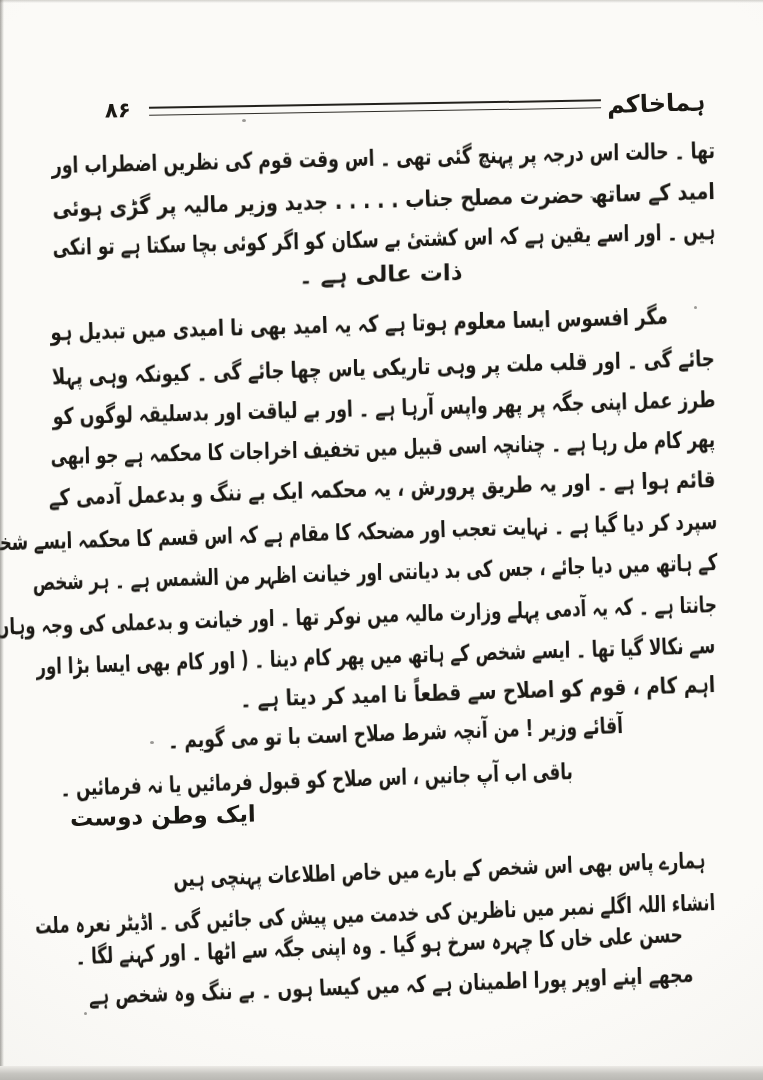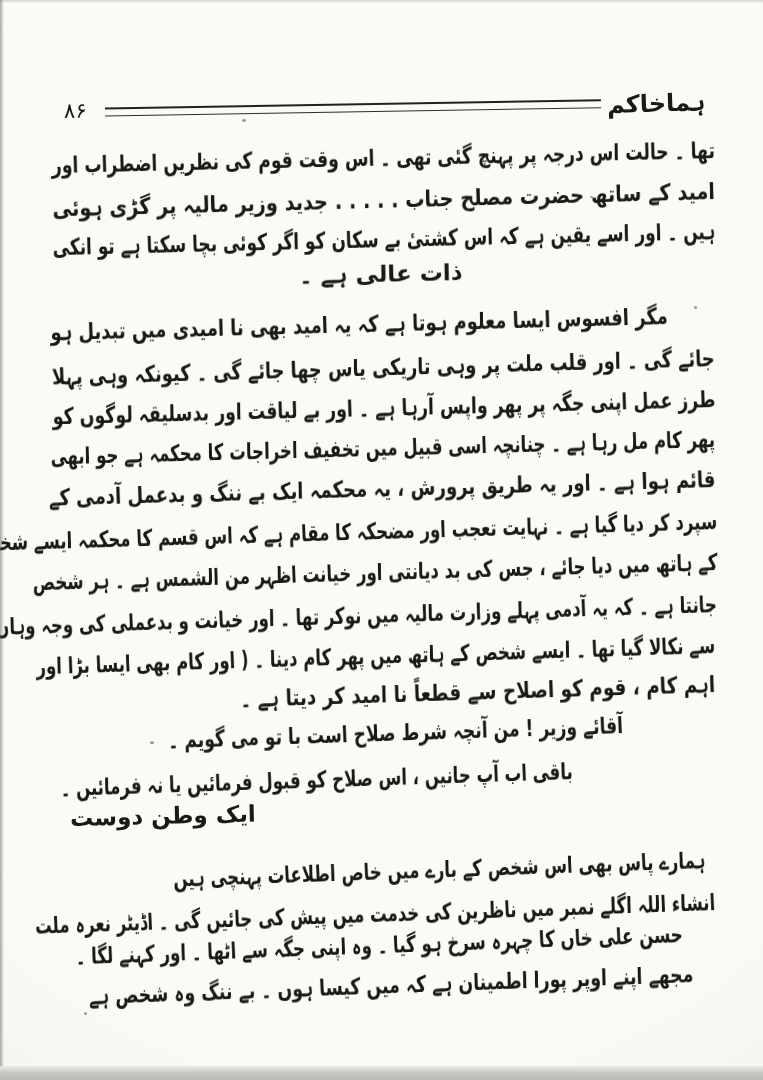--- a/index.html
+++ b/index.html
@@ -15,22 +15,22 @@
     color:#1b1914;
     direction:rtl;
   }
   
   .header{
     position:absolute;top:90px;left:60px;right:58px;height:34px;
     display:flex;flex-direction:row-reverse;align-items:center;
     transform:rotate(-0.7deg);
   }
   .page-number{
-    font-size:21px;font-weight:normal;letter-spacing:3px;
-    padding:0 8px 0 4px;direction:ltr;
+    font-size:21px;font-weight:bold;letter-spacing:3px;
+    padding:0 8px 0 4px;direction:ltr;margin-left:41px;
   }
   .header-rule{
     flex:1 1 auto;height:6px;margin:0 6px 0 10px;
     border-top:2.5px solid #23211c;
     border-bottom:1.5px solid #2e2c27;
     transform:rotate(-0.25deg);
   }
   .running-title{
     font-size:24px;font-weight:bold;white-space:nowrap;
     transform:rotate(-1deg);

